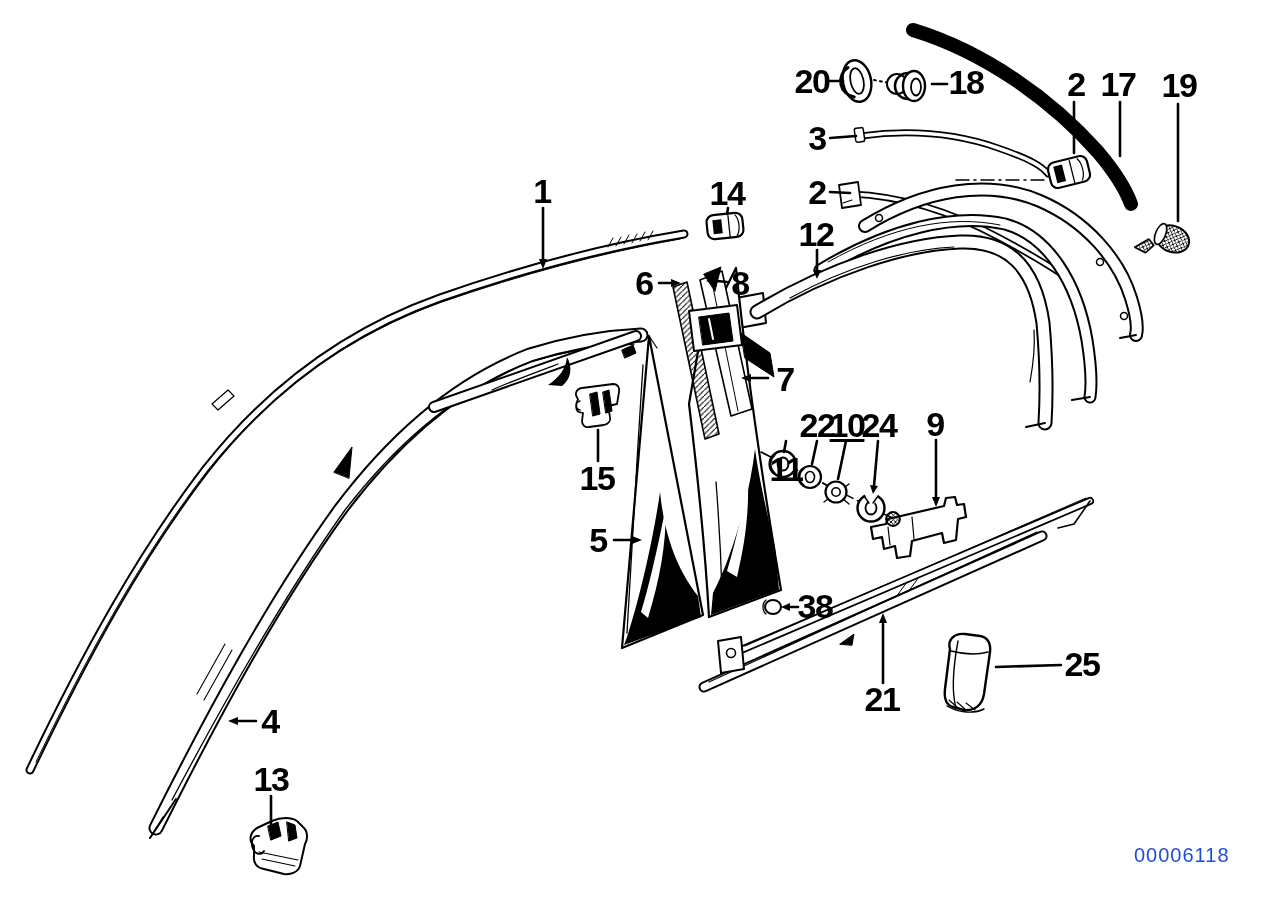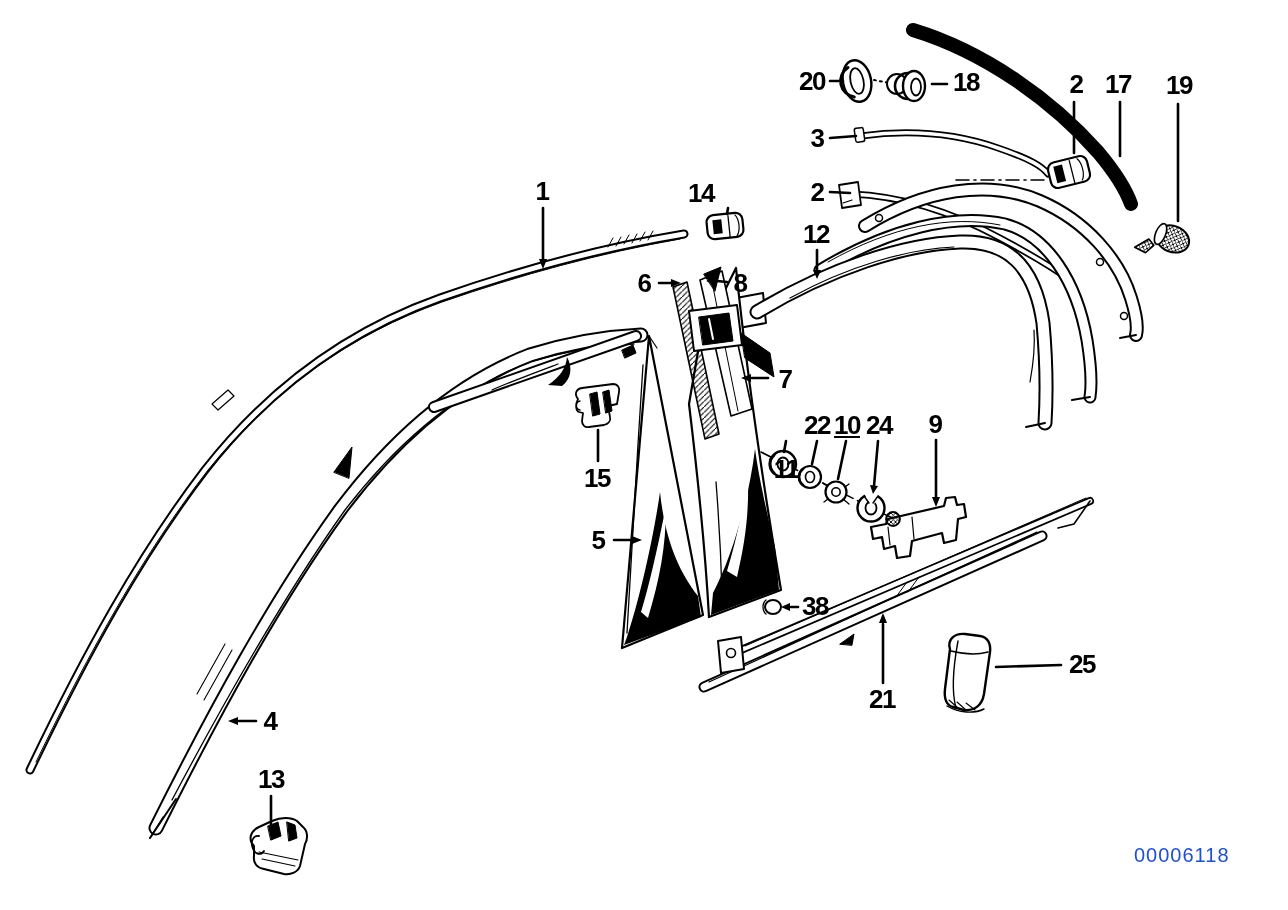--- a/index.html
+++ b/index.html
@@ -4,21 +4,21 @@
 <style>
   html,body{margin:0;padding:0;background:#e8e8e8;}
   .stage{
     position:relative;width:1288px;height:910px;background:#ffffff;
     font-family:"Liberation Sans",sans-serif;overflow:hidden;
   }
   .stage svg{position:absolute;left:0;top:0;}
   .callout{
     position:absolute;transform:translate(-50%,-50%);
     font-family:"Liberation Sans",sans-serif;
-    font-weight:700;font-size:26px;letter-spacing:-1.5px;color:#000;
+    font-weight:700;font-size:34px;letter-spacing:-1.5px;color:#000;
     line-height:1;white-space:nowrap;cursor:pointer;user-select:none;
   }
   .id-code{
     position:absolute;left:1134px;top:844px;
     font-family:"Liberation Sans",sans-serif;
     font-size:20px;font-weight:400;color:#1d4ed8;letter-spacing:1px;
   }
 </style>
 </head>
 <body>
@@ -291,21 +291,21 @@
       <div class="callout" style="left: 270px; top: 721px;">4</div>
       <div class="callout" style="left: 598px; top: 540px;">5</div>
       <div class="callout" style="left: 644px; top: 283px;">6</div>
       <div class="callout" style="left: 785px; top: 379px;">7</div>
       <div class="callout" style="left: 740px; top: 283px;">8</div>
       <div class="callout" style="left: 935px; top: 424px;">9</div>
       <div class="callout" style="left: 847px; top: 425px; text-decoration: underline;">10</div>
       <div class="callout" style="left: 786px; top: 425px; margin-top: 44px;">11</div>
       <div class="callout" style="left: 816px; top: 234px;">12</div>
       <div class="callout" style="left: 271px; top: 779px;">13</div>
-      <div class="callout" style="left: 701px; top: 193px;">14</div>
+      <div class="callout" style="left: 727px; top: 193px;">14</div>
       <div class="callout" style="left: 597px; top: 478px;">15</div>
       <div class="callout" style="left: 1076px; top: 84px;">2</div>
       <div class="callout" style="left: 1118px; top: 84px;">17</div>
       <div class="callout" style="left: 966px; top: 82px;">18</div>
       <div class="callout" style="left: 1179px; top: 85px;">19</div>
       <div class="callout" style="left: 812px; top: 81px;">20</div>
       <div class="callout" style="left: 882px; top: 699px;">21</div>
       <div class="callout" style="left: 817px; top: 425px;">22</div>
       <div class="callout" style="left: 815px; top: 606px;">38</div>
       <div class="callout" style="left: 879px; top: 425px;">24</div>

